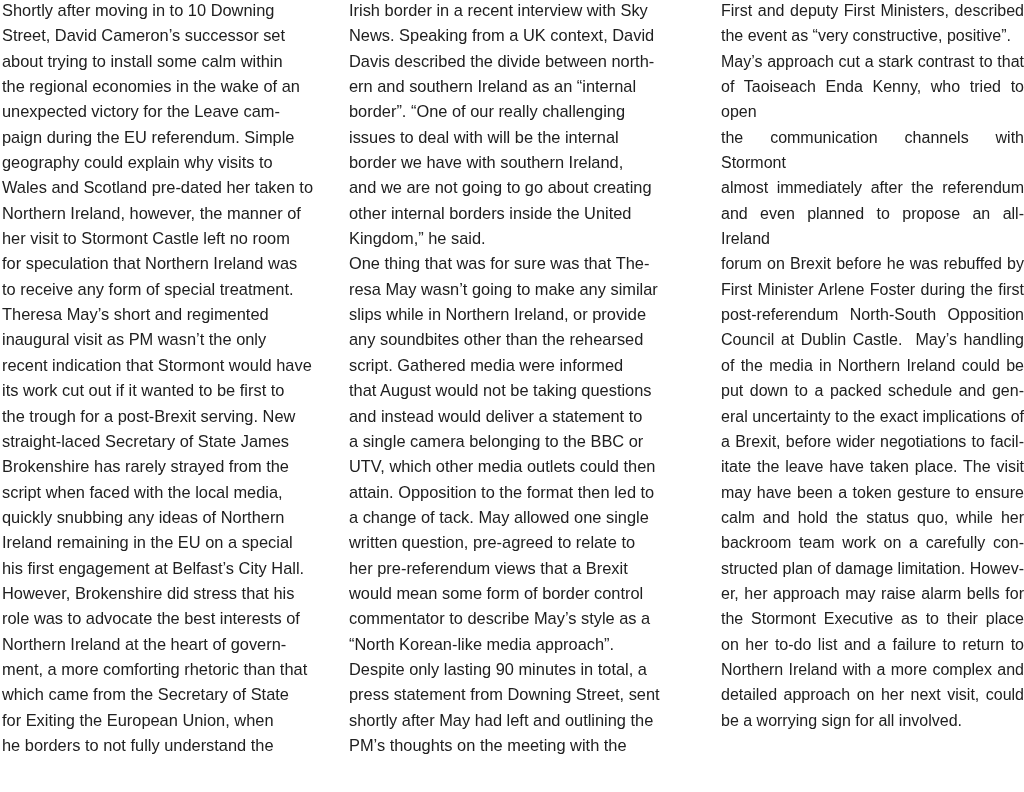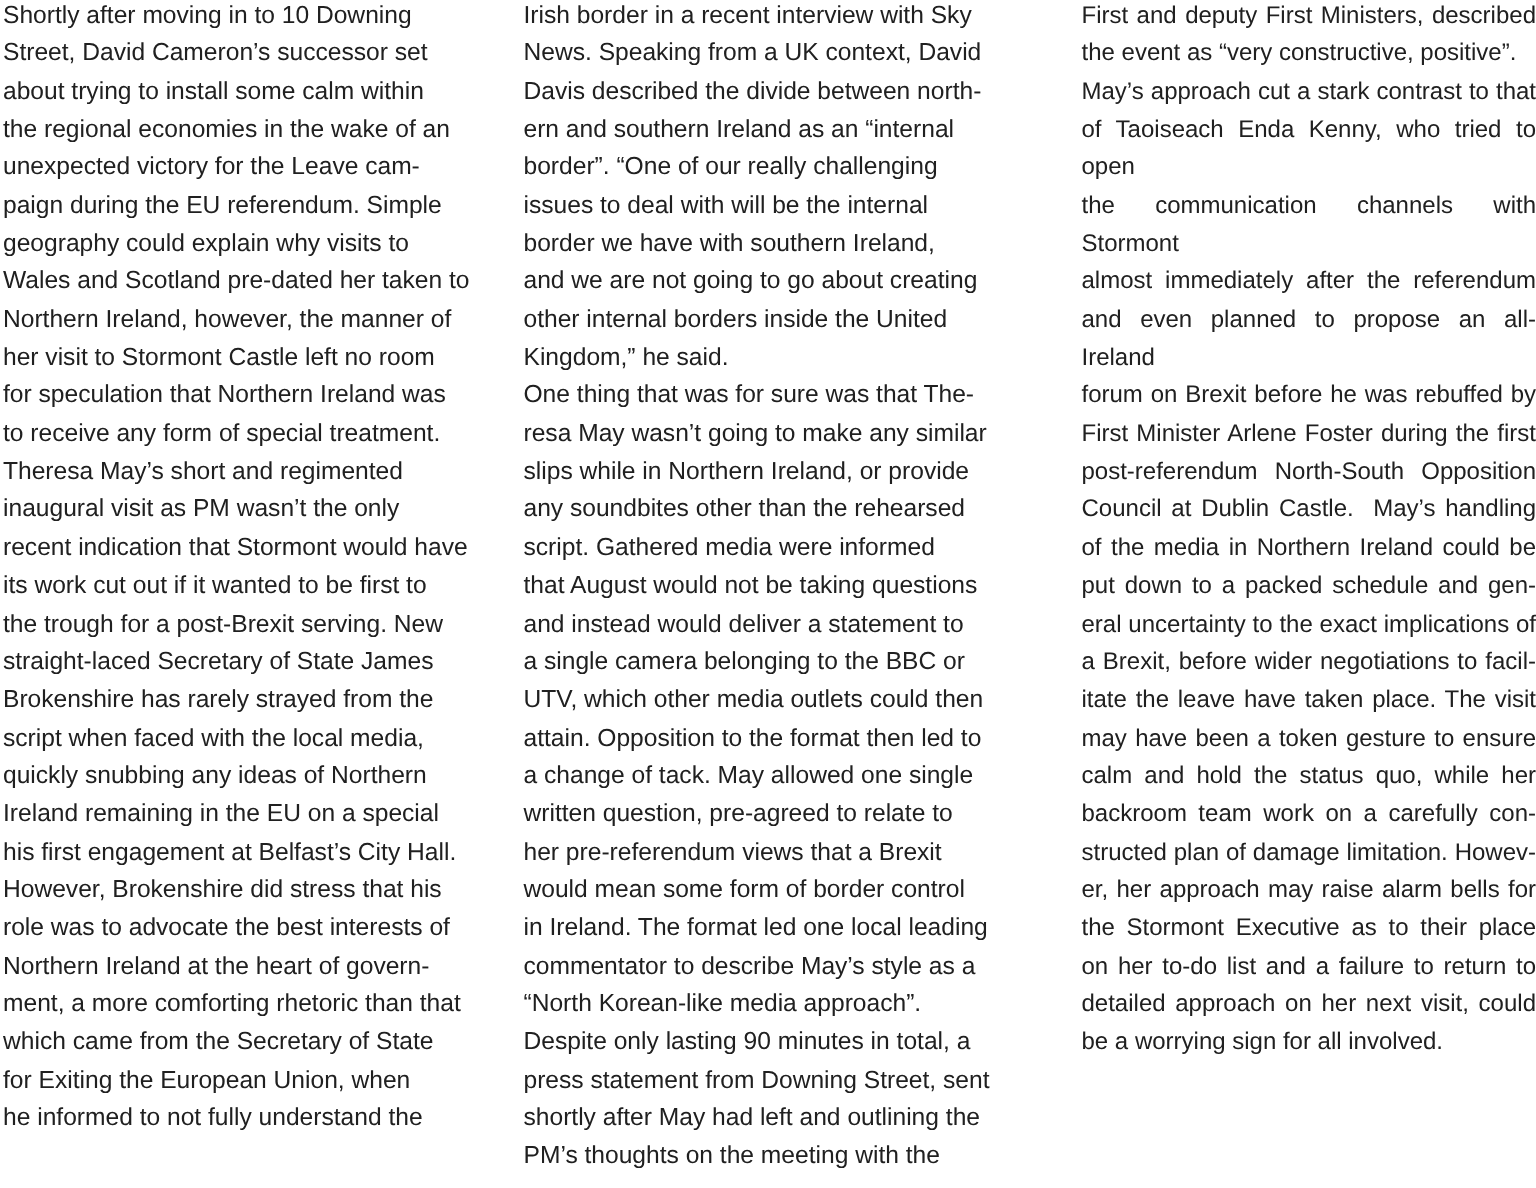--- a/index.html
+++ b/index.html
@@ -59,21 +59,21 @@
     <div class="line">script when faced with the local media,</div>
     <div class="line">quickly snubbing any ideas of Northern</div>
     <div class="line">Ireland remaining in the EU on a special</div>
     <div class="line">his first engagement at Belfast’s City Hall.</div>
     <div class="line">However, Brokenshire did stress that his</div>
     <div class="line">role was to advocate the best interests of</div>
     <div class="line">Northern Ireland at the heart of govern-</div>
     <div class="line">ment, a more comforting rhetoric than that</div>
     <div class="line">which came from the Secretary of State</div>
     <div class="line">for Exiting the European Union, when</div>
-    <div class="line">he informed to not fully understand the</div>
+    <div class="line">he borders to not fully understand the</div>
   </div>
 <div id="col2" class="column">
     <div class="line">Irish border in a recent interview with Sky</div>
     <div class="line">News. Speaking from a UK context, David</div>
     <div class="line">Davis described the divide between north-</div>
     <div class="line">ern and southern Ireland as an “internal</div>
     <div class="line">border”. “One of our really challenging</div>
     <div class="line">issues to deal with will be the internal</div>
     <div class="line">border we have with southern Ireland,</div>
     <div class="line">and we are not going to go about creating</div>
@@ -86,21 +86,20 @@
     <div class="line">script. Gathered media were informed</div>
     <div class="line">that August would not be taking questions</div>
     <div class="line">and instead would deliver a statement to</div>
     <div class="line">a single camera belonging to the BBC or</div>
     <div class="line">UTV, which other media outlets could then</div>
     <div class="line">attain. Opposition to the format then led to</div>
     <div class="line">a change of tack. May allowed one single</div>
     <div class="line">written question, pre-agreed to relate to</div>
     <div class="line">her pre-referendum views that a Brexit</div>
     <div class="line">would mean some form of border control</div>
-    <div class="line">in Ireland. The format led one local leading</div>
     <div class="line">commentator to describe May’s style as a</div>
     <div class="line">“North Korean-like media approach”.</div>
     <div class="line">Despite only lasting 90 minutes in total, a</div>
     <div class="line">press statement from Downing Street, sent</div>
     <div class="line">shortly after May had left and outlining the</div>
     <div class="line">PM’s thoughts on the meeting with the</div>
   </div>
 <div id="col3" class="column">
     <div class="line just">First and deputy First Ministers, described</div>
     <div class="line">the event as “very constructive, positive”.</div>
@@ -118,15 +117,16 @@
     <div class="line just">eral uncertainty to the exact implications of</div>
     <div class="line just">a Brexit, before wider negotiations to facil-</div>
     <div class="line just">itate the leave have taken place. The visit</div>
     <div class="line just">may have been a token gesture to ensure</div>
     <div class="line just">calm and hold the status quo, while her</div>
     <div class="line just">backroom team work on a carefully con-</div>
     <div class="line just">structed plan of damage limitation. Howev-</div>
     <div class="line just">er, her approach may raise alarm bells for</div>
     <div class="line just">the Stormont Executive as to their place</div>
     <div class="line just">on her to-do list and a failure to return to</div>
+    <div class="line just">Northern Ireland with a more complex and</div>
     <div class="line just">detailed approach on her next visit, could</div>
     <div class="line">be a worrying sign for all involved.</div>
   </div>
 
 </body></html>

